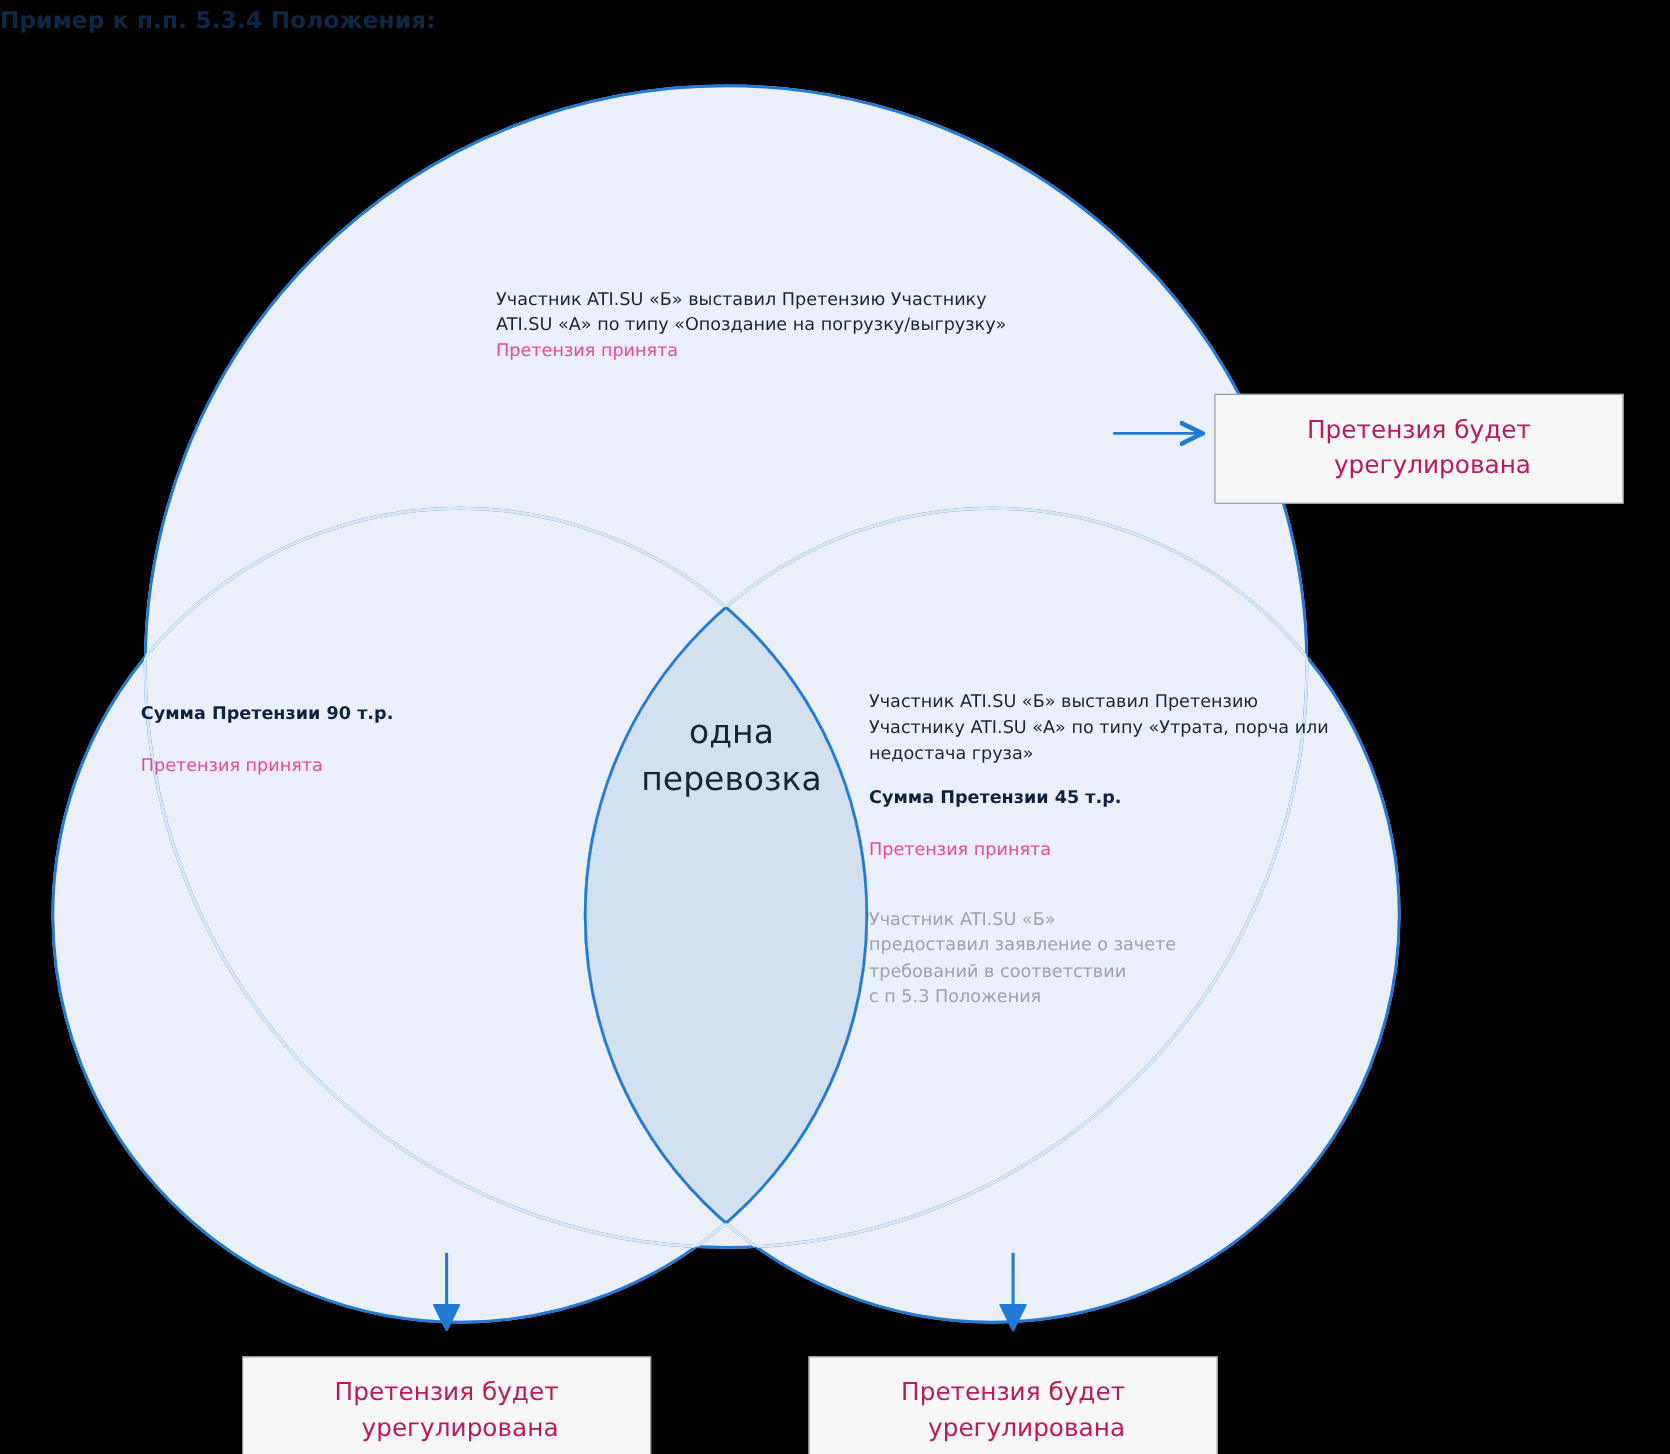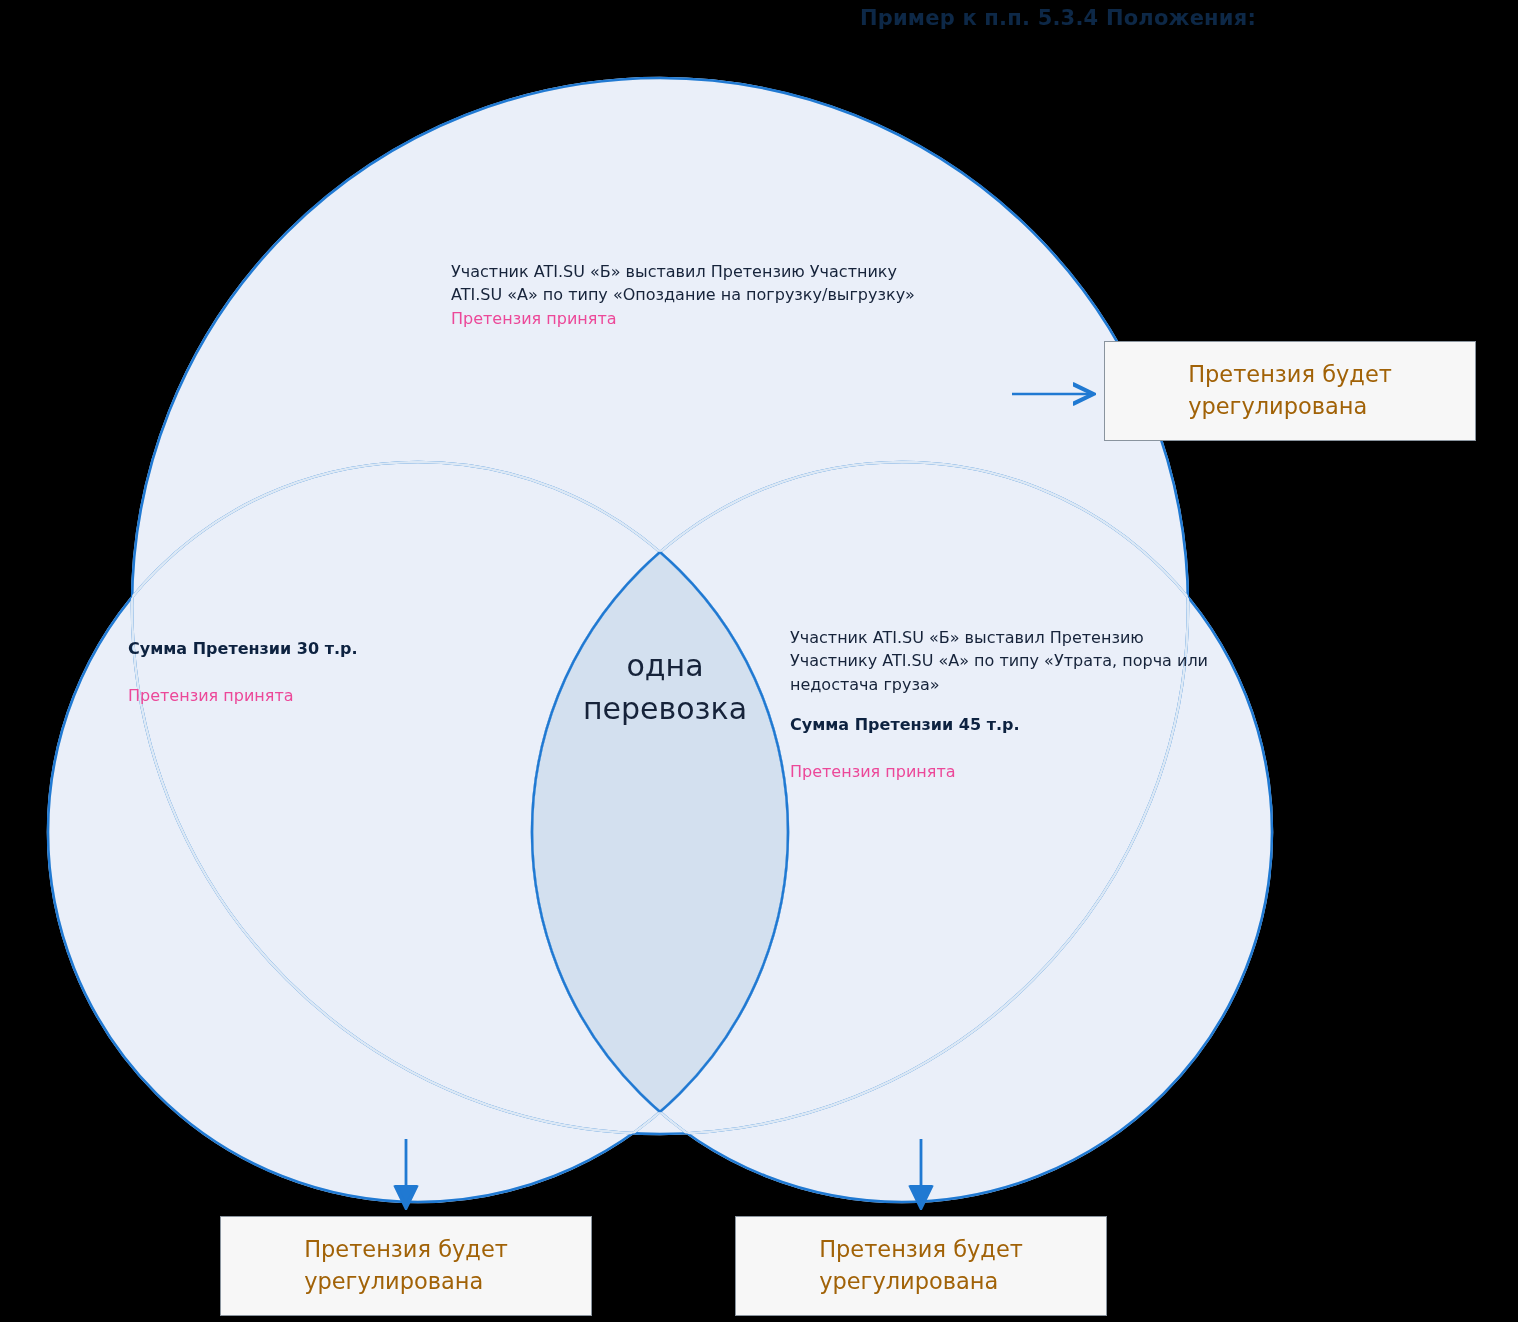--- a/index.html
+++ b/index.html
@@ -27,21 +27,21 @@
     left: 0; top: 0;
     width: 1518px;
     height: 1322px;
   }
 
   .page-title {
     position: absolute;
     left: 0;
     top: 6px;
     width: 1256px;
-    text-align: right;
+    text-align: left;
     font-size: 21px;
     font-weight: bold;
     color: #0d2847;
     letter-spacing: 0.2px;
   }
 
   .text-block {
     position: absolute;
     color: #16233a;
     font-size: 16px;
@@ -78,29 +78,30 @@
     font-size: 30px;
     line-height: 1.42;
     color: #16233a;
     white-space: pre-line;
   }
 
   .outcome-box {
     position: absolute;
     background: #f7f7f7;
     border: 1px solid #8a949e;
-    color: #a16207;
+    color: #be185d;
     font-size: 22.5px;
     line-height: 1.42;
-    text-align: left;
+    text-align: right;
     display: flex;
     align-items: center;
     justify-content: center;
     white-space: pre-line;
     box-sizing: border-box;
+    margin-top: 17px;
   }
 
   #box-right  { left: 1104px; top: 341px;  width: 372px; height: 100px; }
   #box-bl     { left: 220px;  top: 1216px; width: 372px; height: 100px; }
   #box-br     { left: 735px;  top: 1216px; width: 372px; height: 100px; }
 </style>
 </head>
 <body>
 
 <div id="stage">
@@ -181,28 +182,32 @@
     <line x1="406" y1="1139" x2="406" y2="1206" stroke="#2079d2" stroke-width="2.8" marker-end="url(#arrowhead-d)"></line>
     <line x1="921" y1="1139" x2="921" y2="1206" stroke="#2079d2" stroke-width="2.8" marker-end="url(#arrowhead-d)"></line>
   </svg>
 
   <div class="text-block" id="top-text">
     <span>Участник ATI.SU «Б» выставил Претензию Участнику ATI.SU «А» по типу «Опоздание на погрузку/выгрузку»</span>
     <span class="accepted">Претензия принята</span>
   </div>
 
   <div class="text-block" id="left-text">
-    <span class="amount">Сумма Претензии 30 т.р.</span>
+    <span class="amount">Сумма Претензии 90 т.р.</span>
     <span class="accepted">Претензия принята</span>
   </div>
 
   <div class="text-block" id="right-text">
     <span>Участник ATI.SU «Б» выставил Претензию Участнику ATI.SU «А» по типу «Утрата, порча или недостача груза»</span>
     <span class="amount">Сумма Претензии 45 т.р.</span>
     <span class="accepted">Претензия принята</span>
+    <span class="muted">Участник ATI.SU «Б»
+предоставил заявление о зачете
+требований в соответствии
+с п 5.3 Положения</span>
   </div>
 
   <div class="center-label">одна
 перевозка</div>
 
   <div class="outcome-box" id="box-right">Претензия будет
 урегулирована</div>
   <div class="outcome-box" id="box-bl">Претензия будет
 урегулирована</div>
   <div class="outcome-box" id="box-br">Претензия будет

